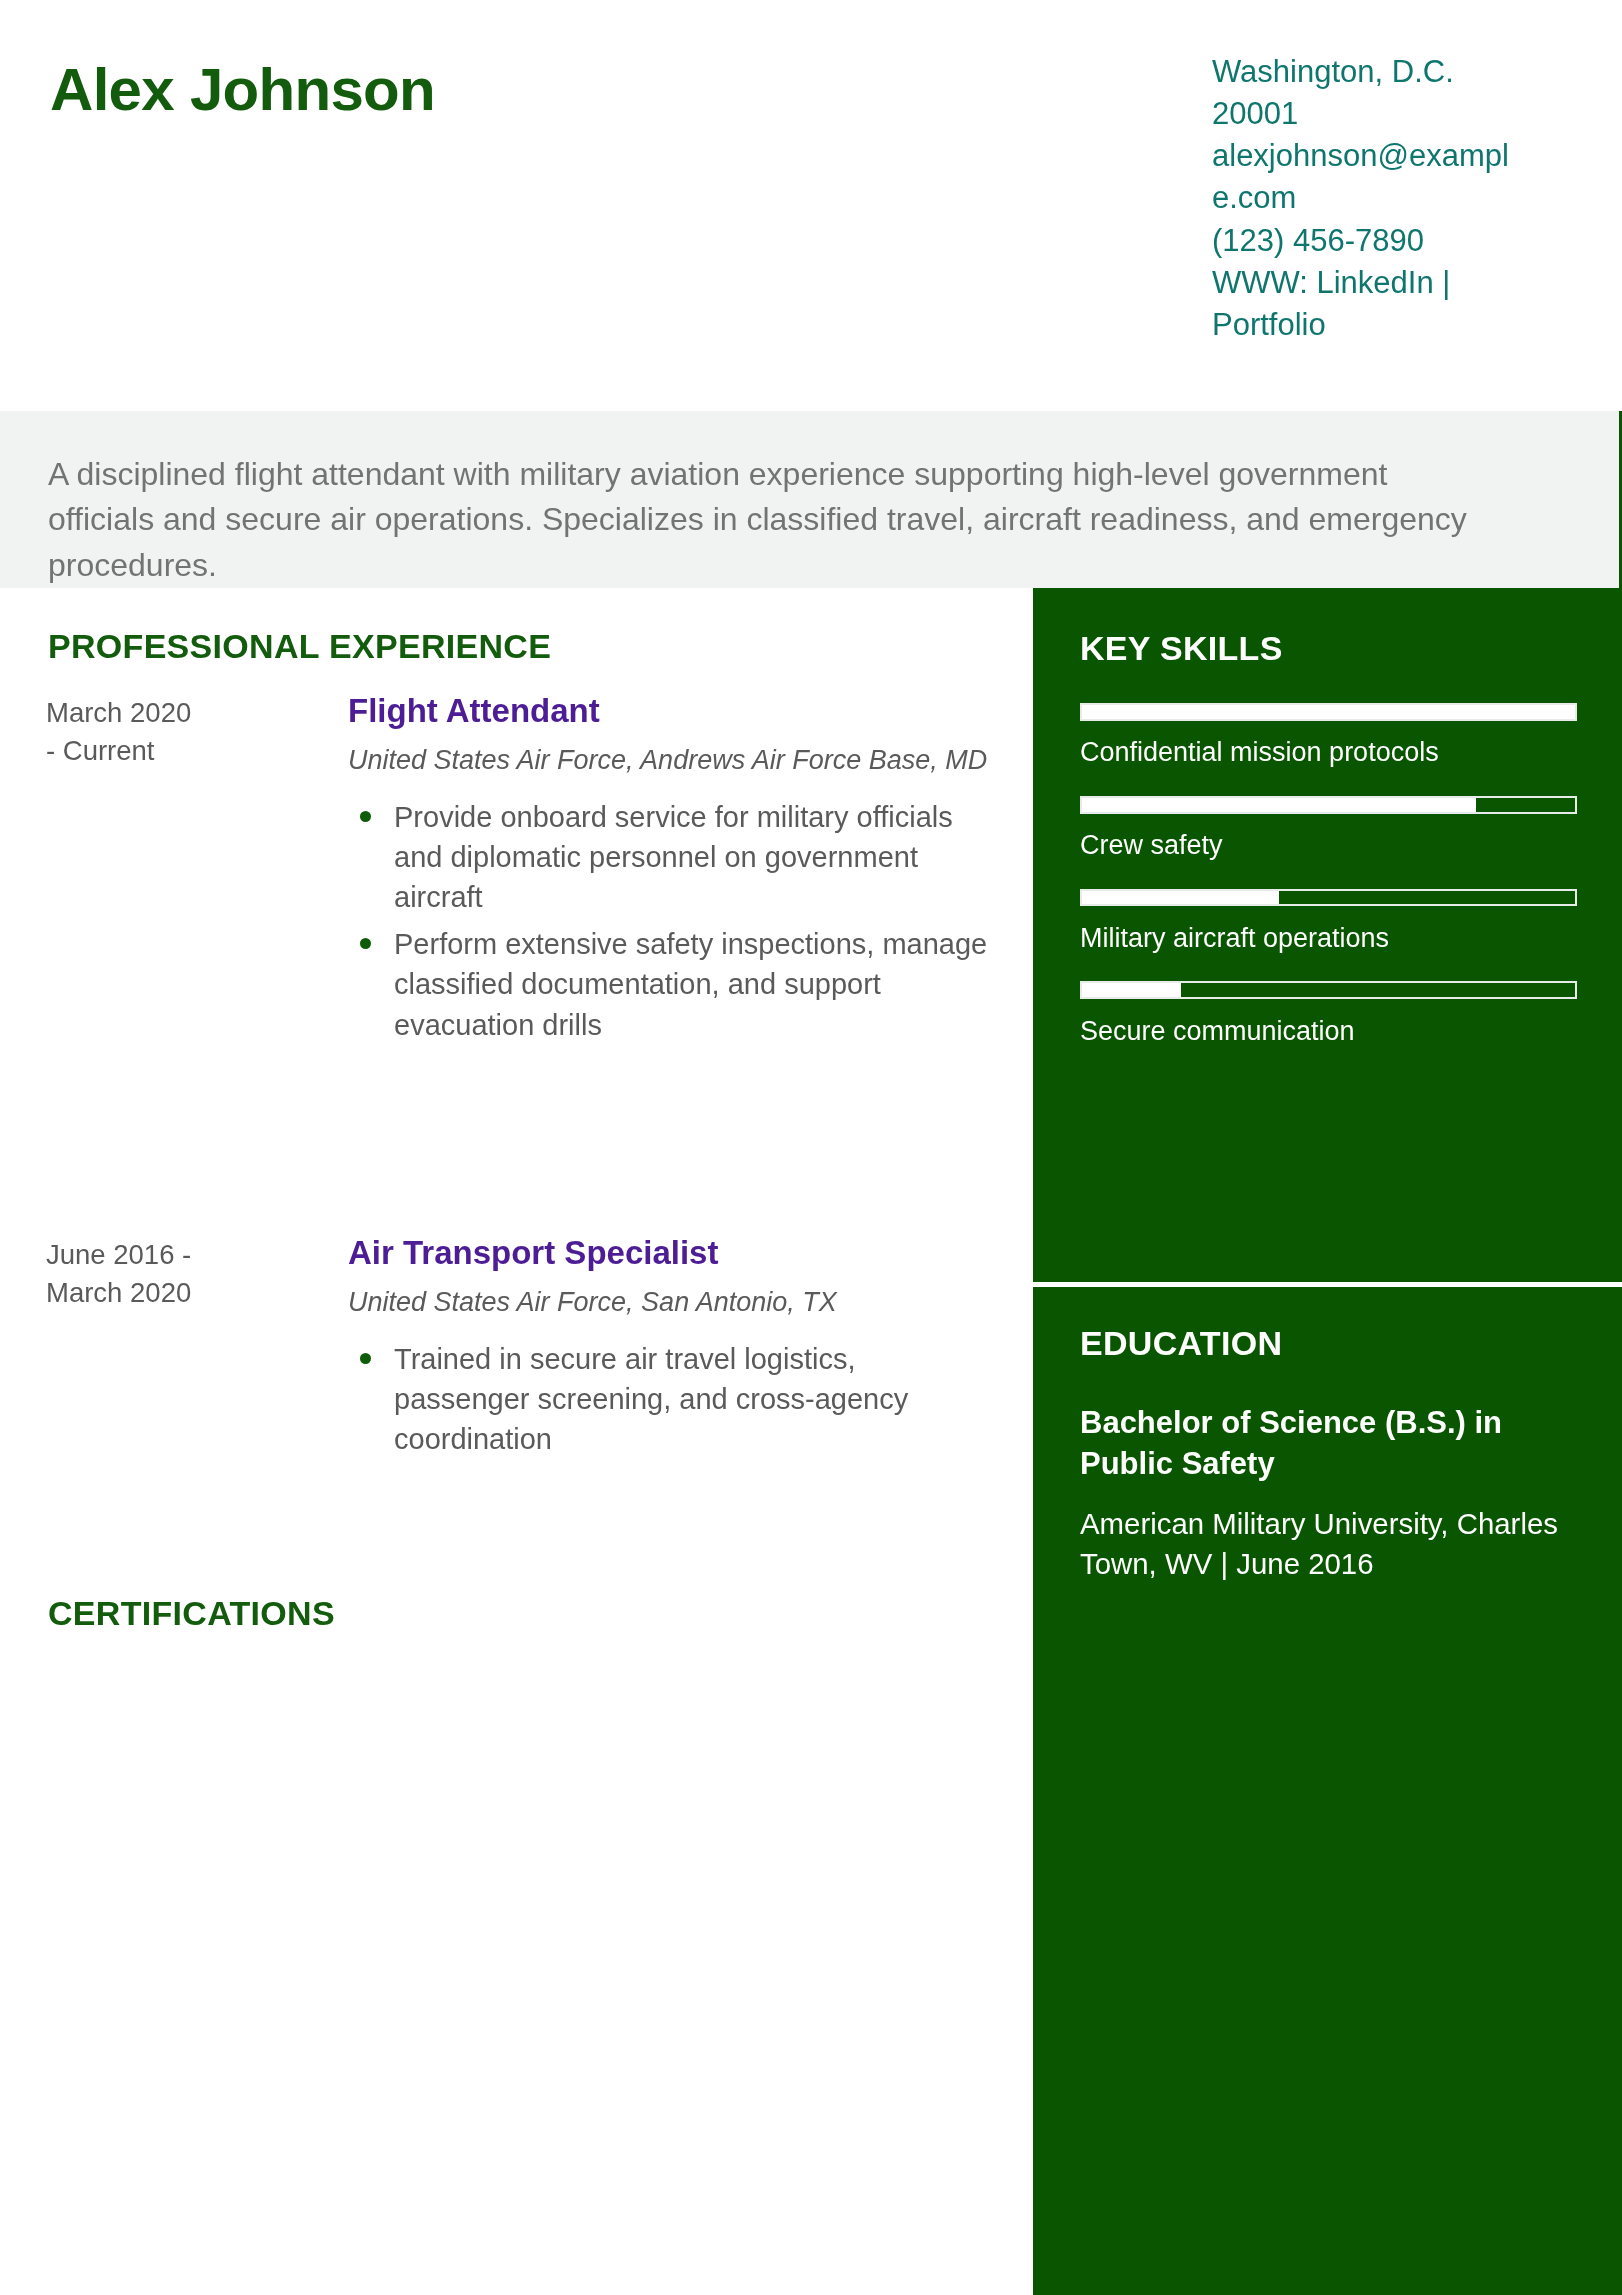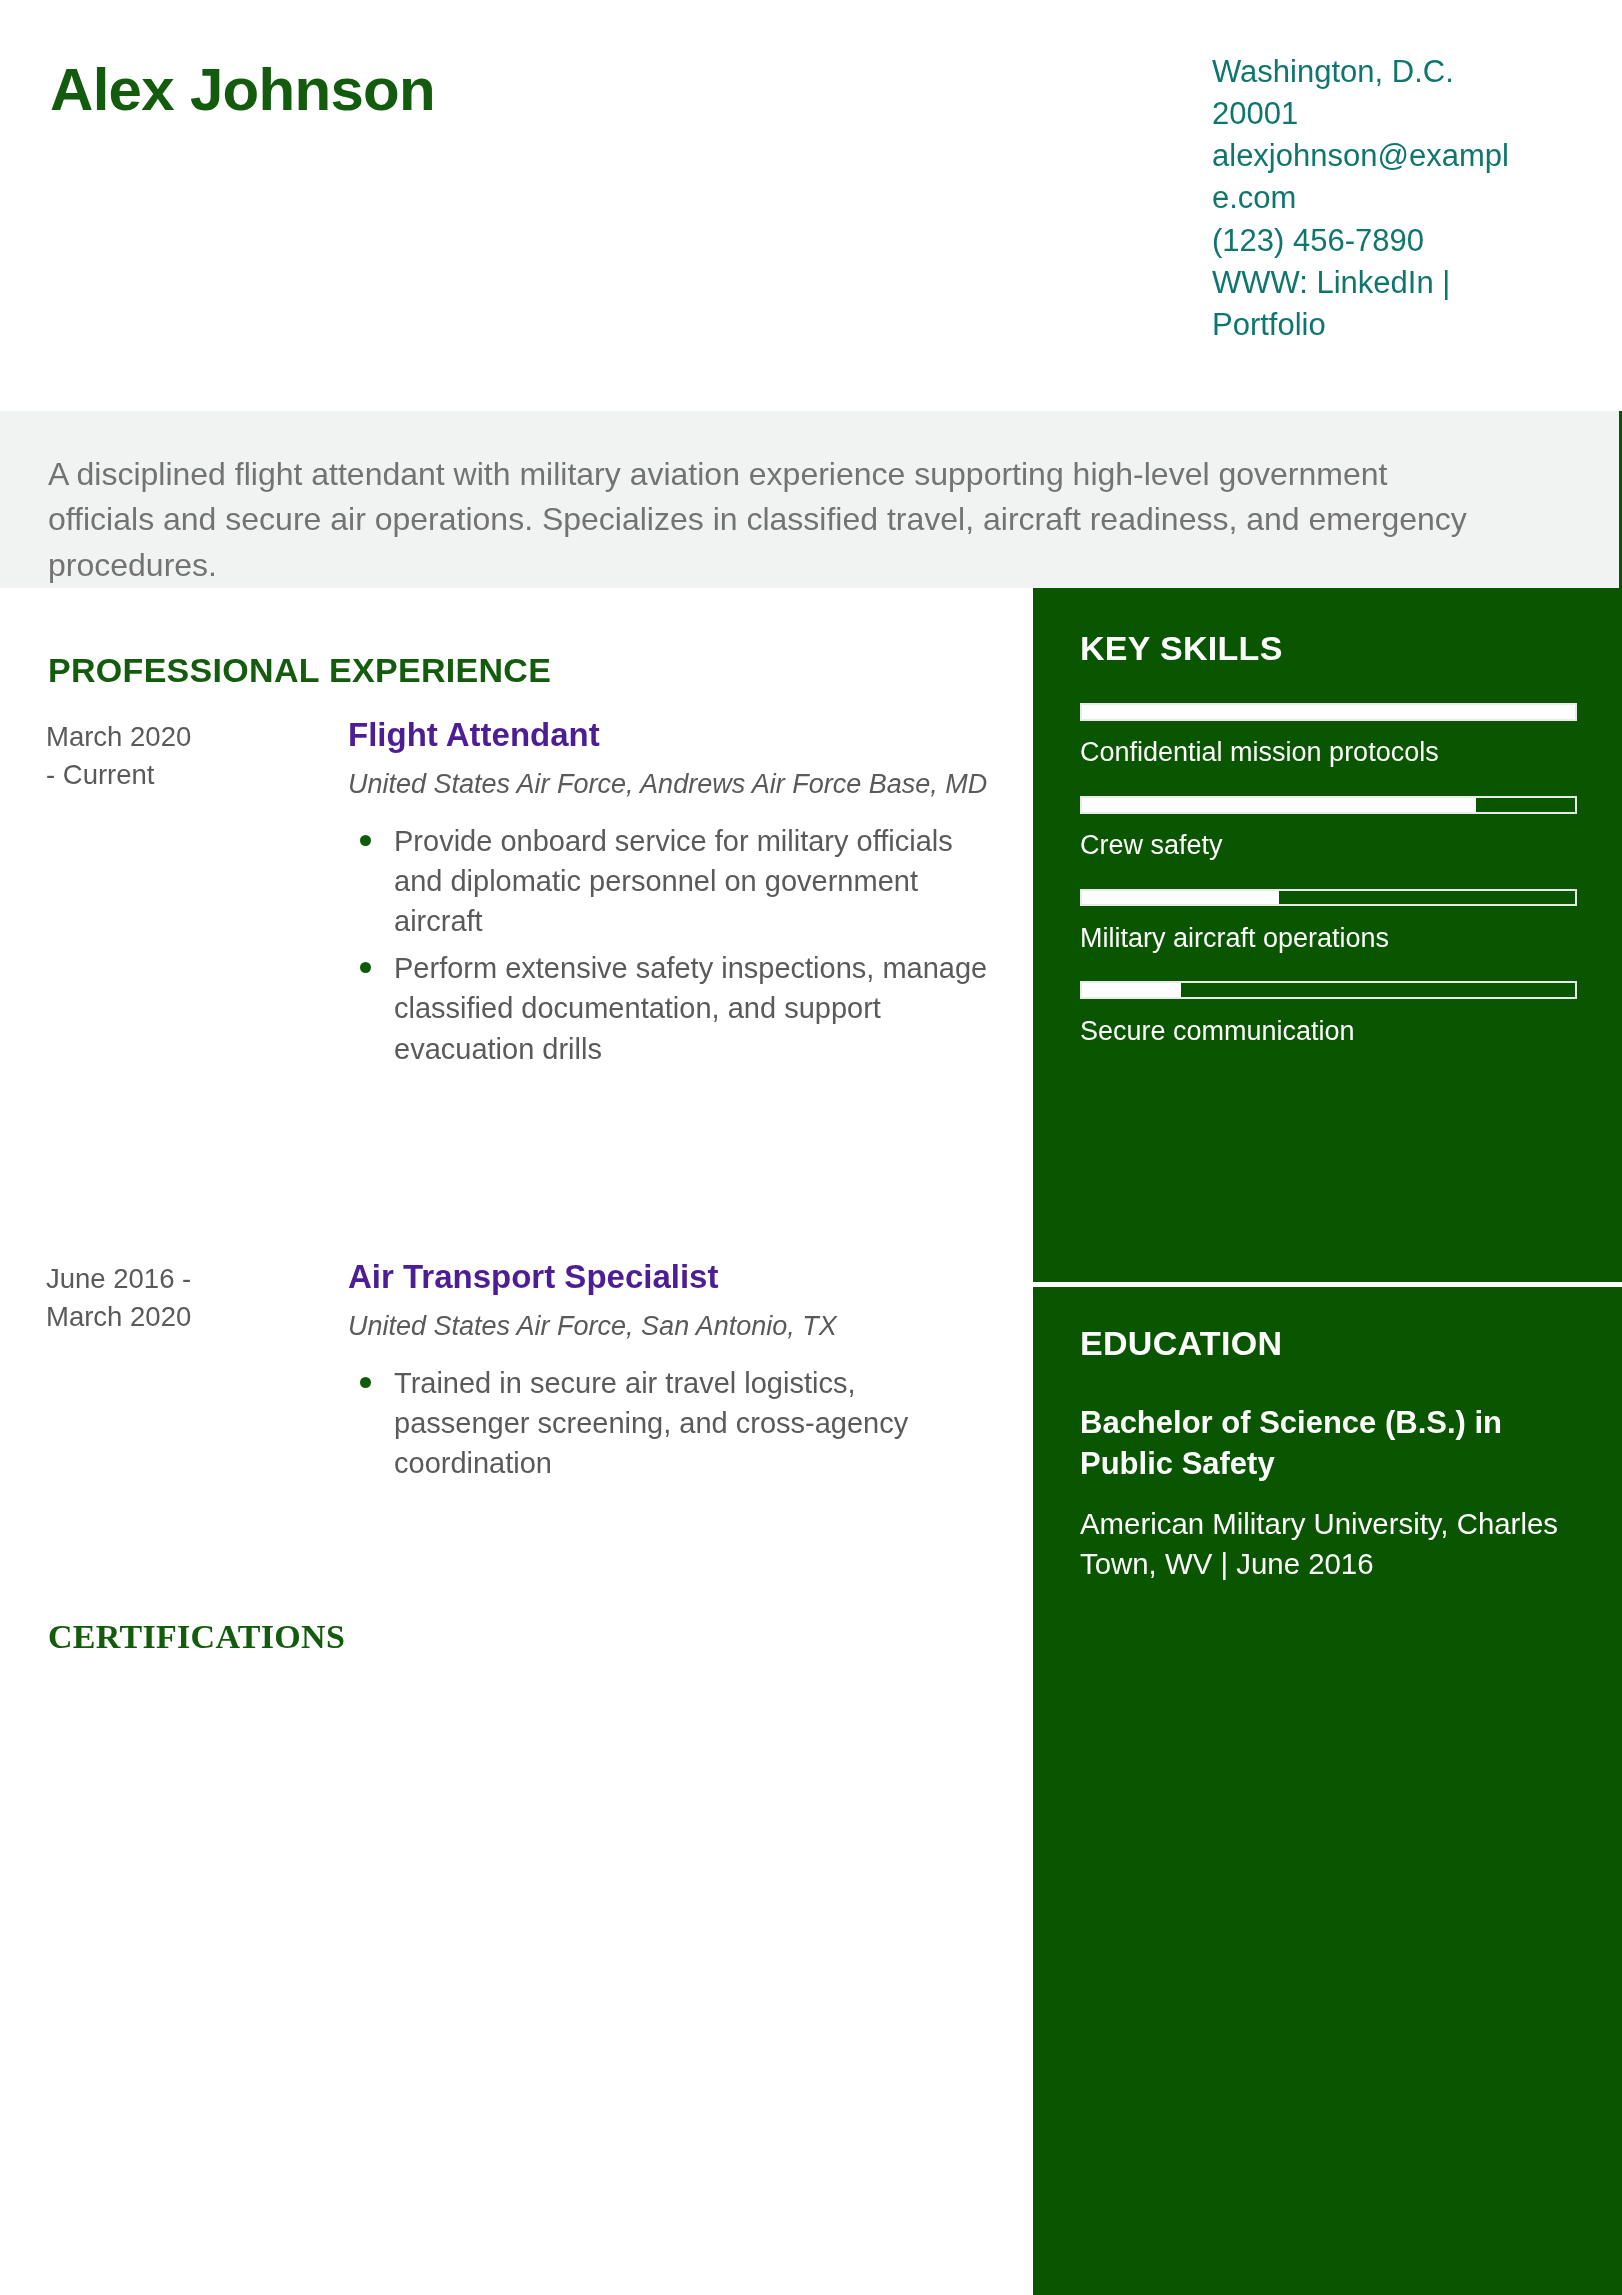--- a/index.html
+++ b/index.html
@@ -33,34 +33,34 @@
     position:absolute; left:48px; top:41px; width:1427px;
     font-size:32px; line-height:1.42; color:#737373;
   }
   .summary-edge { position:absolute; right:0; top:0; width:3.3px; height:177px; background:#0a5600; }
 
   
   .body { position:absolute; left:0; top:588px; width:1622px; height:1708px; }
 
   .left-col {
     position:absolute; left:0; top:0; width:1033px; height:1432px;
-    background:#ffffff; padding:0 0 0 0;margin-top:24px;
+    background:#ffffff; padding:0 0 0 0;
   }
   .right-col {
     position:absolute; left:1033px; top:0; width:612px; height:1708px;
     background:#0a5600;
   }
 
   
   .sec-head {
     font-size:34px; font-weight:bold; color:#145C0D;
     letter-spacing:0.3px; margin-left:48px;
   }
   #experience-head { position:absolute; left:0; top:39px; }
-  #certifications-head { position:absolute; left:0; top:1006px;font-family:Liberation Serif, serif; }
+  #certifications-head { position:absolute; left:0; top:1006px; }
 
   .job { position:absolute; left:0; width:1033px; }
   #job-0 { top:103px; }
   #job-1 { top:645px; }
 
   .job-dates {
     position:absolute; left:46px; top:2.6px; width:154px;
     font-size:27.5px; line-height:1.38; color:#5a5a5a;
   }
   .job-main { position:absolute; left:348px; top:0; width:648px; }

